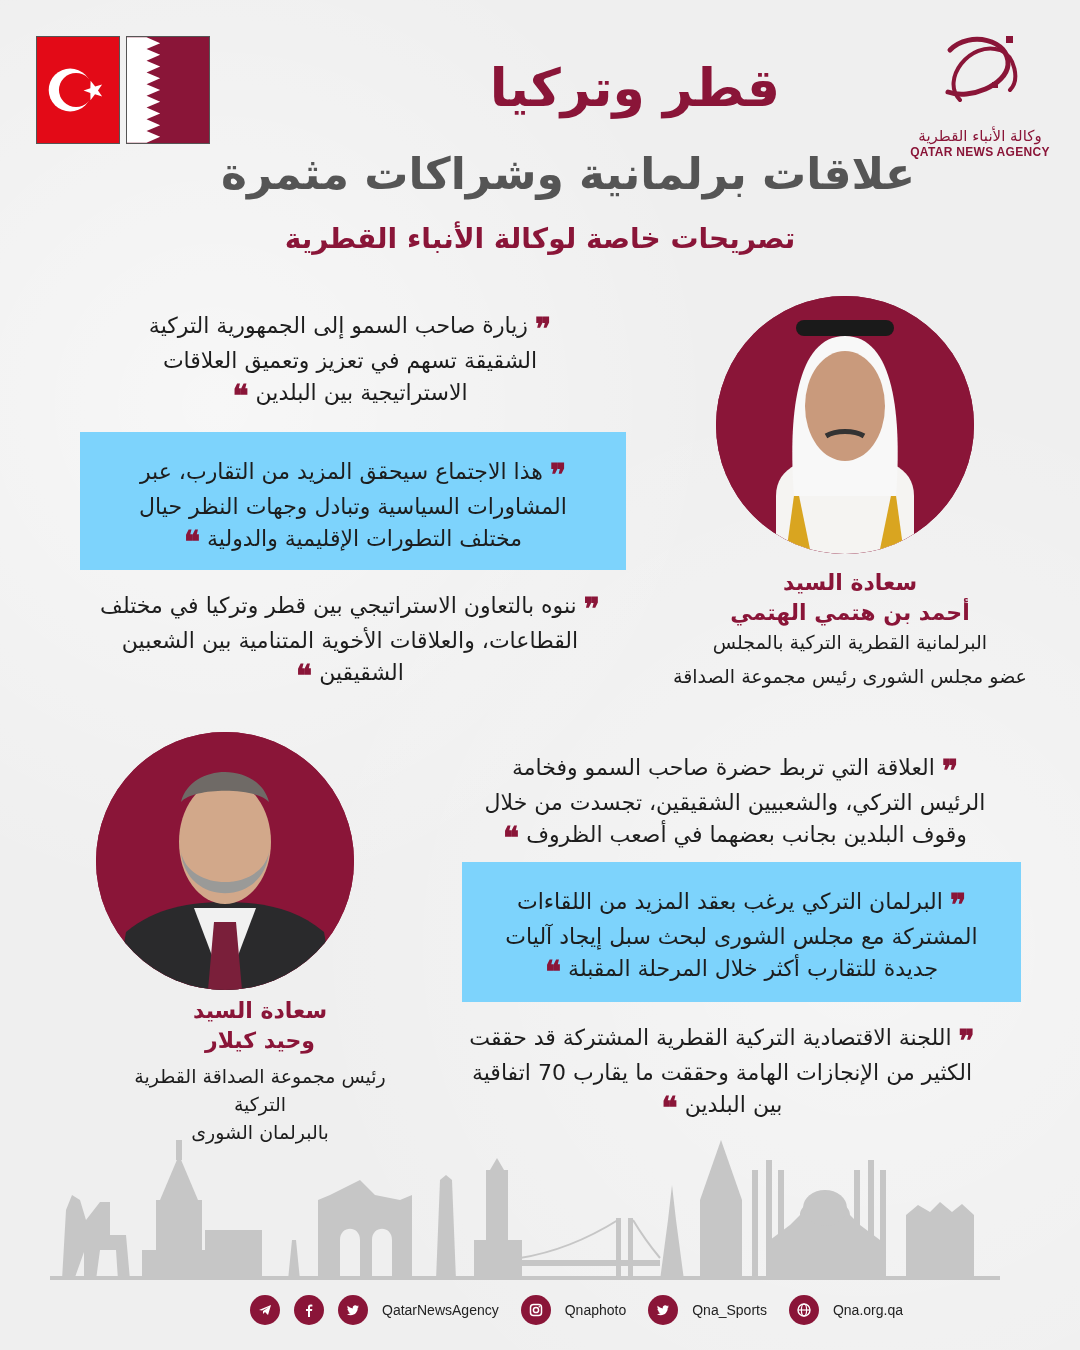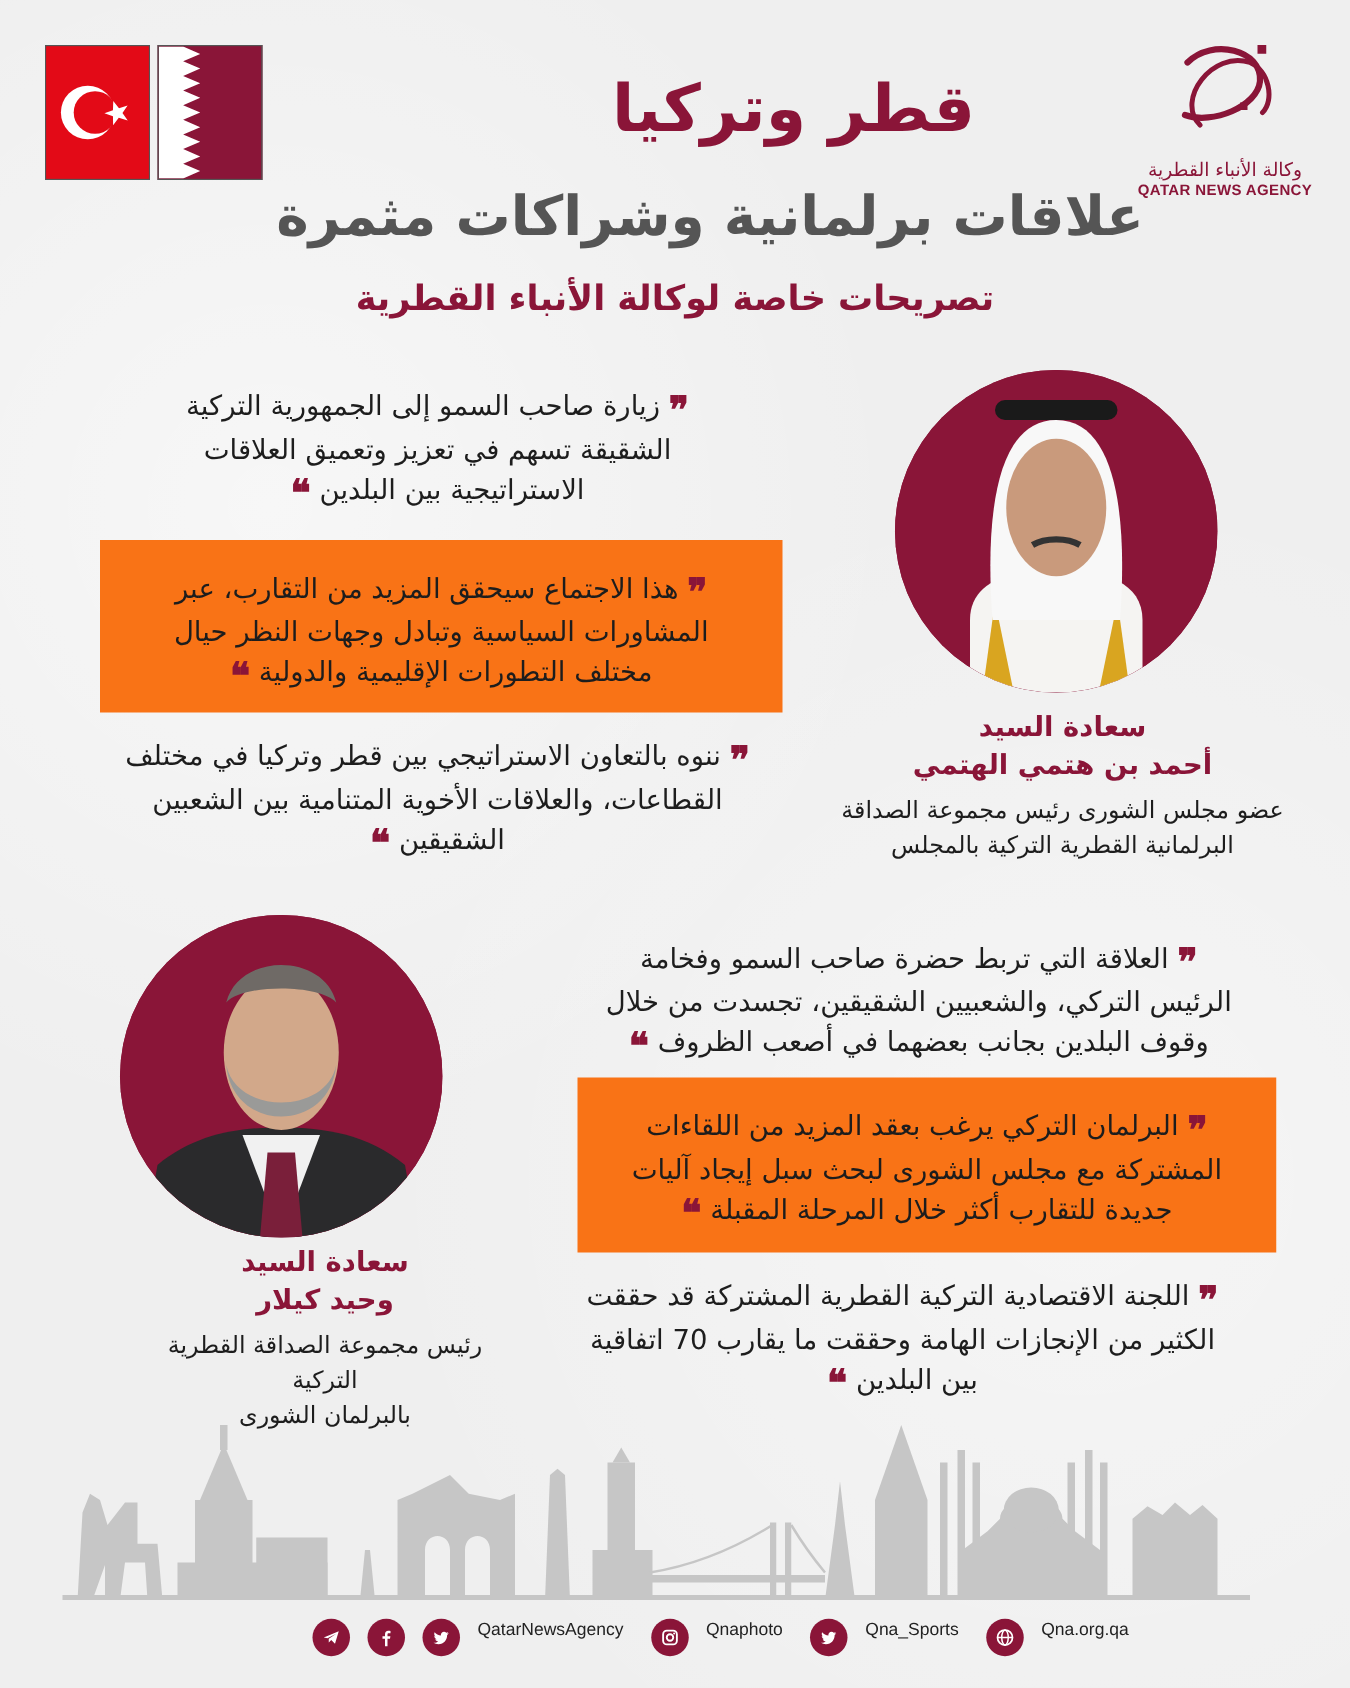--- a/index.html
+++ b/index.html
@@ -26,40 +26,40 @@
   .logo-ar { font-size: 15px; color: #8a1538; font-weight: normal; direction: rtl; margin-top: 17px; }
   .logo-en { font-family: "Liberation Sans", sans-serif; font-size: 12px; color: #8a1538; font-weight: bold; letter-spacing: 0.3px; }
 
   
   .title-main { position: absolute; left: 300px; width: 480px; top: 58px; text-align: right; font-size: 52px; font-weight: bold; color: #8a1538; direction: rtl; }
   .title-sub { position: absolute; left: 190px; width: 700px; top: 148px; text-align: center; font-size: 44px; font-weight: bold; color: #555555; direction: rtl; margin-left: 28px; }
   .title-tag { position: absolute; left: 240px; width: 600px; top: 222px; text-align: center; font-size: 28px; font-weight: bold; color: #8a1538; direction: rtl; }
 
   
   .quote { position: absolute; direction: rtl; text-align: center; font-size: 22px; line-height: 32px; color: #1d1d1d; }
-  .quote.boxed { background: #f97316; }
+  .quote.boxed { background: #7dd3fc; }
   .quote .qm { color: #8a1538; font-weight: bold; font-size: 30px; font-family: "DejaVu Serif", serif; vertical-align: -6px; }
 
   
   .portrait { position: absolute; border-radius: 50%; background: #8a1538; overflow: hidden; }
   .portrait svg { width: 100%; height: 100%; display: block; }
 
   .person { position: absolute; direction: rtl; text-align: center; }
   .person .hon { font-size: 22px; font-weight: bold; color: #8a1538; line-height: 30px; }
   .person .name { font-size: 22px; font-weight: bold; color: #8a1538; line-height: 30px; }
   .person .role { font-size: 19px; color: #1d1d1d; line-height: 28px; margin-top: 6px; }
 
   
   .skyline { position: absolute; left: 0; top: 1140px; width: 1080px; height: 150px; }
 
   
   .footer { position: absolute; left: 250px; top: 1290px; height: 40px; display: flex; align-items: center; gap: 6px; font-family: "Liberation Sans", sans-serif; font-size: 14px; color: #222; }
   .soc { width: 30px; height: 30px; border-radius: 50%; background: #8a1538; display: inline-flex; align-items: center; justify-content: center; }
   .soc svg { width: 16px; height: 16px; }
-  .fgroup { display: flex; align-items: flex-start; gap: 14px; margin-right: 16px; }
+  .fgroup { display: flex; align-items: center; gap: 14px; margin-right: 16px; }
 </style>
 </head>
 <body>
 
 <div class="flag flag-tr">
   <svg viewBox="0 0 84 108">
     <rect width="84" height="108" fill="#e30a17"></rect>
     <circle cx="34" cy="54" r="22" fill="#fff"></circle>
     <circle cx="40" cy="54" r="17.5" fill="#e30a17"></circle>
     <polygon fill="#fff" points="58,44 60.6,51.2 68,51.3 62.1,55.8 64.3,63 58,58.6 51.7,63 53.9,55.8 48,51.3 55.4,51.2" transform="rotate(-18 58 54)"></polygon>
@@ -112,22 +112,22 @@
     <path d="M78 200 C 72 120, 80 40, 129 40 C 178 40, 186 120, 180 200 Z" fill="#f8f8f8"></path>
     <ellipse cx="129" cy="110" rx="40" ry="55" fill="#c99a7c"></ellipse>
     <path d="M110 140 C 120 134, 138 134, 148 140" stroke="#333" stroke-width="5" fill="none"></path>
     <rect x="80" y="24" width="98" height="16" rx="8" fill="#1a1a1a"></rect>
   </svg>
 </div>
 
 <div class="person" style="left:640px; top:568px; width:420px;">
   <div class="hon">سعادة السيد</div>
   <div class="name">أحمد بن هتمي الهتمي</div>
+  <div class="role" style="margin-top:0">البرلمانية القطرية التركية بالمجلس</div>
   <div class="role">عضو مجلس الشورى رئيس مجموعة الصداقة</div>
-  <div class="role" style="margin-top:0">البرلمانية القطرية التركية بالمجلس</div>
 </div>
 
 <div class="portrait" style="left:96px; top:732px; width:258px; height:258px;">
   <svg viewBox="0 0 258 258">
     <rect width="258" height="258" fill="#8a1538"></rect>
     <path d="M20 258 L30 200 C 60 175, 95 170, 129 170 C 163 170, 198 175, 228 200 L238 258 Z" fill="#2a2a2c"></path>
     <path d="M98 176 L129 258 L160 176 Z" fill="#f1f1f1"></path>
     <path d="M118 190 L140 190 L146 258 L112 258 Z" fill="#7a1f3a"></path>
     <ellipse cx="129" cy="110" rx="46" ry="62" fill="#d2a88a"></ellipse>
     <path d="M85 120 C 90 175, 168 175, 173 120 C 165 160, 93 160, 85 120 Z" fill="#9a9a98"></path>

